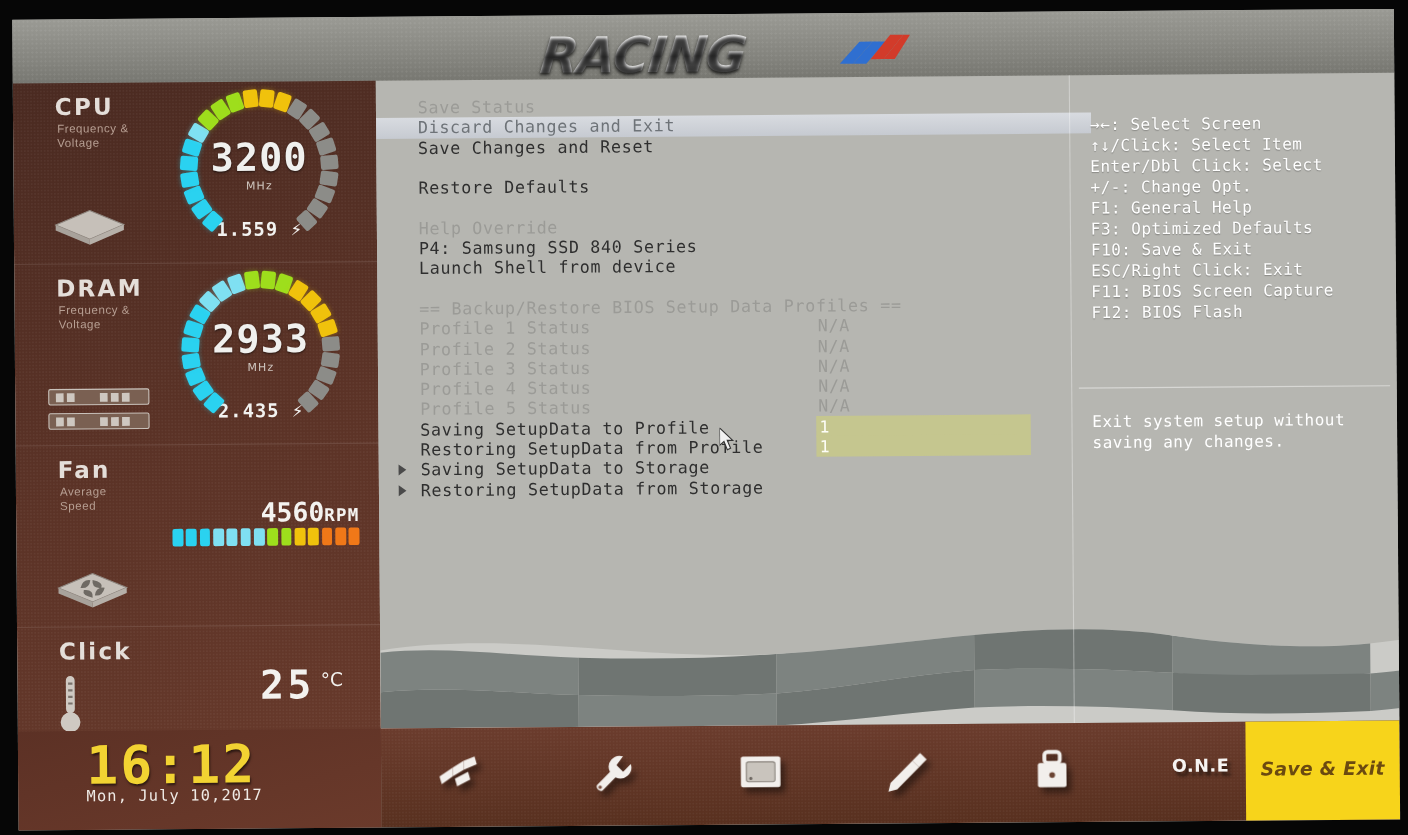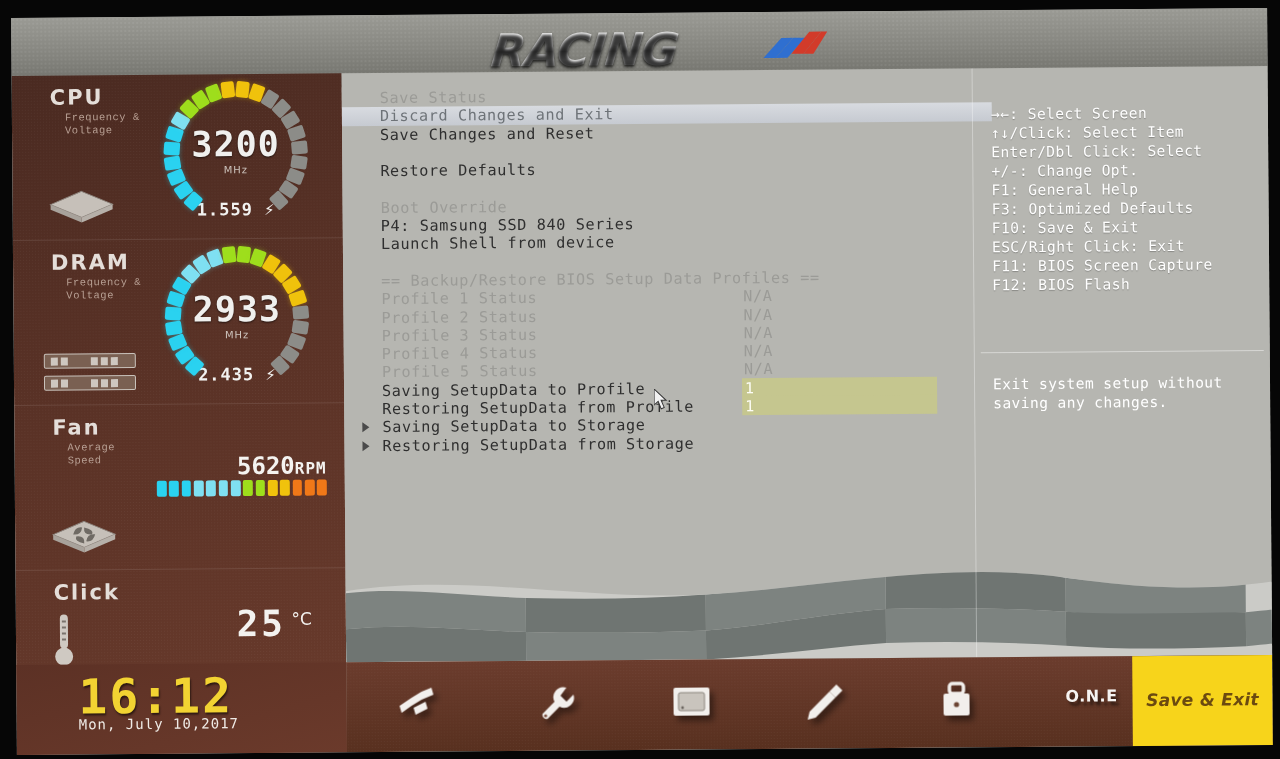--- a/index.html
+++ b/index.html
@@ -37,22 +37,22 @@
   #sidebar{ position:absolute; left:0; top:58px; width:330px; bottom:0;
             background:linear-gradient(160deg,#4a2a21 0%,#5a3226 45%,#6a3b2c 100%); }
   #sidebar:before{ content:""; position:absolute; inset:0;
     background-image:radial-gradient(rgba(255,255,255,.045) 1px, transparent 1px);
     background-size:3px 3px; }
   .panel{ position:absolute; left:0; width:100%; border-bottom:1px solid rgba(255,255,255,.10); }
   .p-title{ position:absolute; left:38px; top:10px;
     font-family:"DejaVu Sans","Liberation Sans",sans-serif;
     font-size:21px; font-weight:bold; color:#e4ded9; letter-spacing:2px; }
   .p-sub{ position:absolute; left:40px; top:36px; font-size:10.5px;
-    font-family:Liberation Mono, monospace;
-    color:#b79f93; line-height:13px; letter-spacing:.5px;margin-left:13px; }
+    font-family:Liberation Sans, sans-serif;
+    color:#b79f93; line-height:13px; letter-spacing:.5px; }
 
   .gauge{ position:absolute; right:14px; top:6px; width:185px; height:145px; }
   .seg{ position:absolute; left:50%; top:50%; width:13px; height:16px; margin:-72px 0 0 -6.5px;
         border-radius:2px; transform-origin:6.5px 72px; }
   .gnum{ position:absolute; left:0; right:0; top:44px; text-align:center;
     font-family:"DejaVu Sans Mono","Liberation Mono",monospace;
     font-size:35px; font-weight:bold; color:#f0f0ee; letter-spacing:1px;
     text-shadow:0 1px 2px rgba(0,0,0,.6); }
   .gunit{ position:absolute; left:0; right:0; top:84px; text-align:center;
     font-size:10px; color:#cfc6bf; letter-spacing:1px; font-family:"DejaVu Sans","Liberation Sans",sans-serif;}
@@ -249,21 +249,21 @@
 
       <div class="panel" style="top:330px;height:165px;">
         <div class="p-title">Fan</div>
         <div class="p-sub">Average<br>Speed</div>
         <svg class="chip-icon" viewBox="0 0 70 38">
           <polygon points="35,4 66,17 35,30 4,17" fill="#c6c0b9" stroke="#8d857e"></polygon>
           <polygon points="4,17 35,30 35,35 4,22" fill="#a8a29b"></polygon>
           <polygon points="66,17 35,30 35,35 66,22" fill="#b6b0a9"></polygon>
           <path d="M35 10 q10 2 8 7 q-9 1 -8 -7z M46 17 q-2 8 -9 7 q1 -8 9 -7z M35 26 q-10 -2 -8 -7 q9 -1 8 7z M24 17 q2 -8 9 -7 q-1 8 -9 7z" fill="#6f6a64"></path>
         </svg>
-        <div class="rpm"><span>5620</span><em>RPM</em></div>
+        <div class="rpm"><span>4560</span><em>RPM</em></div>
         <div class="fanbar" id="fan-bar">
             <span style="background: rgb(42, 210, 240);"></span>
             <span style="background: rgb(42, 210, 240);"></span>
             <span style="background: rgb(42, 210, 240);"></span>
             <span style="background: rgb(127, 224, 242);"></span>
             <span style="background: rgb(127, 224, 242);"></span>
             <span style="background: rgb(127, 224, 242);"></span>
             <span style="background: rgb(127, 224, 242);"></span>
             <span style="background: rgb(158, 222, 28);"></span>
             <span style="background: rgb(158, 222, 28);"></span>
@@ -335,21 +335,21 @@
           </div>
           <div class="row">
             <div class="lbl">Save Changes and Reset</div>
           </div>
           <div class="spacer"></div>
           <div class="row">
             <div class="lbl">Restore Defaults</div>
           </div>
           <div class="spacer"></div>
           <div class="row dim">
-            <div class="lbl">Boot Override</div>
+            <div class="lbl">Help Override</div>
           </div>
           <div class="row">
             <div class="lbl">P4: Samsung SSD 840 Series</div>
           </div>
           <div class="row">
             <div class="lbl">Launch Shell from device</div>
           </div>
           <div class="spacer"></div>
           <div class="row dim">
             <div class="lbl">== Backup/Restore BIOS Setup Data Profiles ==</div>

